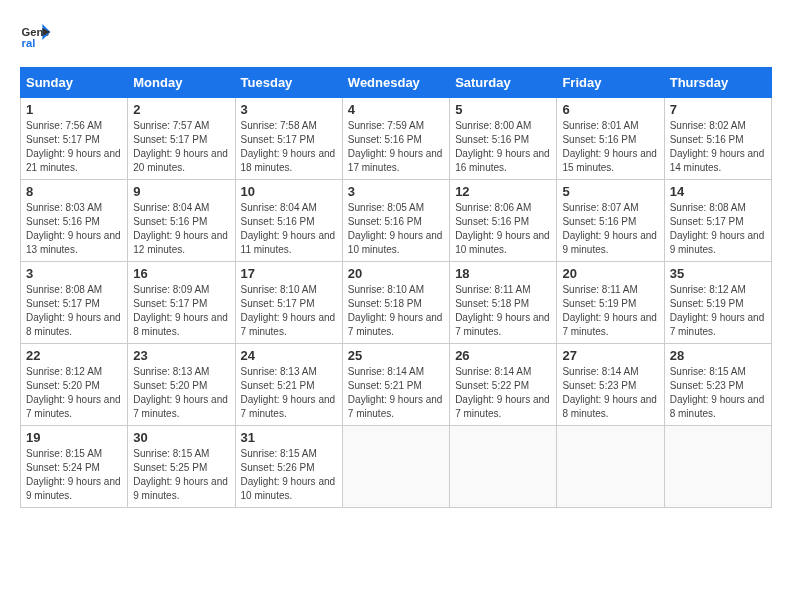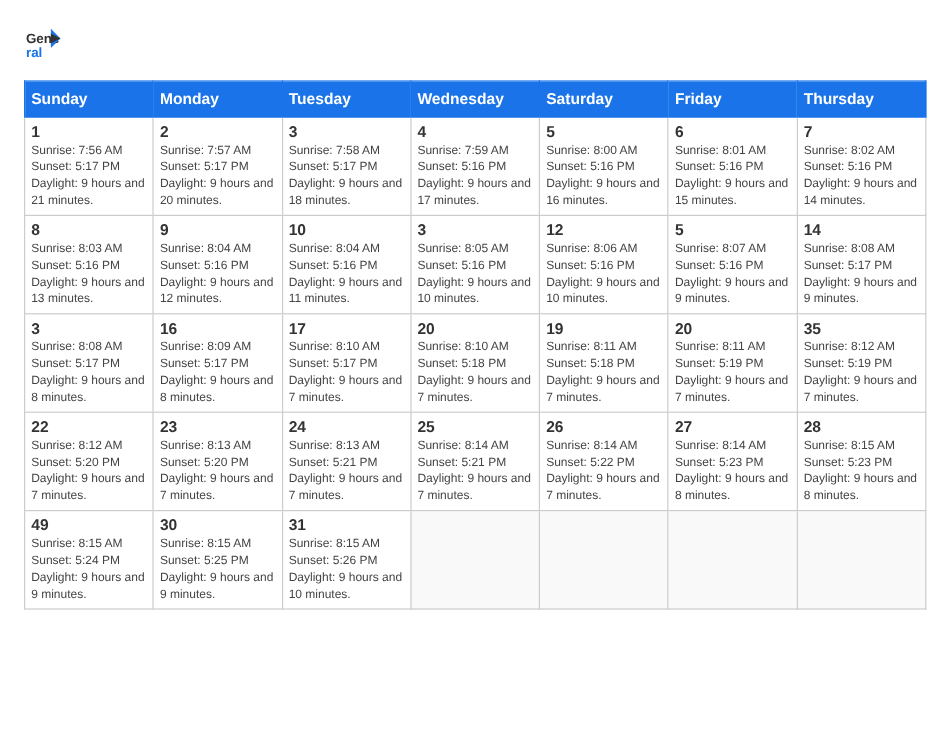--- a/index.html
+++ b/index.html
@@ -181,21 +181,21 @@
         </td>
         <td>
           <div class="day-num">17</div>
           <div class="day-info">Sunrise: 8:10 AM<br>Sunset: 5:17 PM<br>Daylight: 9 hours and 7 minutes.</div>
         </td>
         <td>
           <div class="day-num">20</div>
           <div class="day-info">Sunrise: 8:10 AM<br>Sunset: 5:18 PM<br>Daylight: 9 hours and 7 minutes.</div>
         </td>
         <td>
-          <div class="day-num">19</div>
+          <div class="day-num">18</div>
           <div class="day-info">Sunrise: 8:11 AM<br>Sunset: 5:18 PM<br>Daylight: 9 hours and 7 minutes.</div>
         </td>
         <td>
           <div class="day-num">20</div>
           <div class="day-info">Sunrise: 8:11 AM<br>Sunset: 5:19 PM<br>Daylight: 9 hours and 7 minutes.</div>
         </td>
         <td>
           <div class="day-num">35</div>
           <div class="day-info">Sunrise: 8:12 AM<br>Sunset: 5:19 PM<br>Daylight: 9 hours and 7 minutes.</div>
         </td>
@@ -225,21 +225,21 @@
           <div class="day-num">27</div>
           <div class="day-info">Sunrise: 8:14 AM<br>Sunset: 5:23 PM<br>Daylight: 9 hours and 8 minutes.</div>
         </td>
         <td>
           <div class="day-num">28</div>
           <div class="day-info">Sunrise: 8:15 AM<br>Sunset: 5:23 PM<br>Daylight: 9 hours and 8 minutes.</div>
         </td>
       </tr>
       <tr>
         <td>
-          <div class="day-num">49</div>
+          <div class="day-num">19</div>
           <div class="day-info">Sunrise: 8:15 AM<br>Sunset: 5:24 PM<br>Daylight: 9 hours and 9 minutes.</div>
         </td>
         <td>
           <div class="day-num">30</div>
           <div class="day-info">Sunrise: 8:15 AM<br>Sunset: 5:25 PM<br>Daylight: 9 hours and 9 minutes.</div>
         </td>
         <td>
           <div class="day-num">31</div>
           <div class="day-info">Sunrise: 8:15 AM<br>Sunset: 5:26 PM<br>Daylight: 9 hours and 10 minutes.</div>
         </td>

